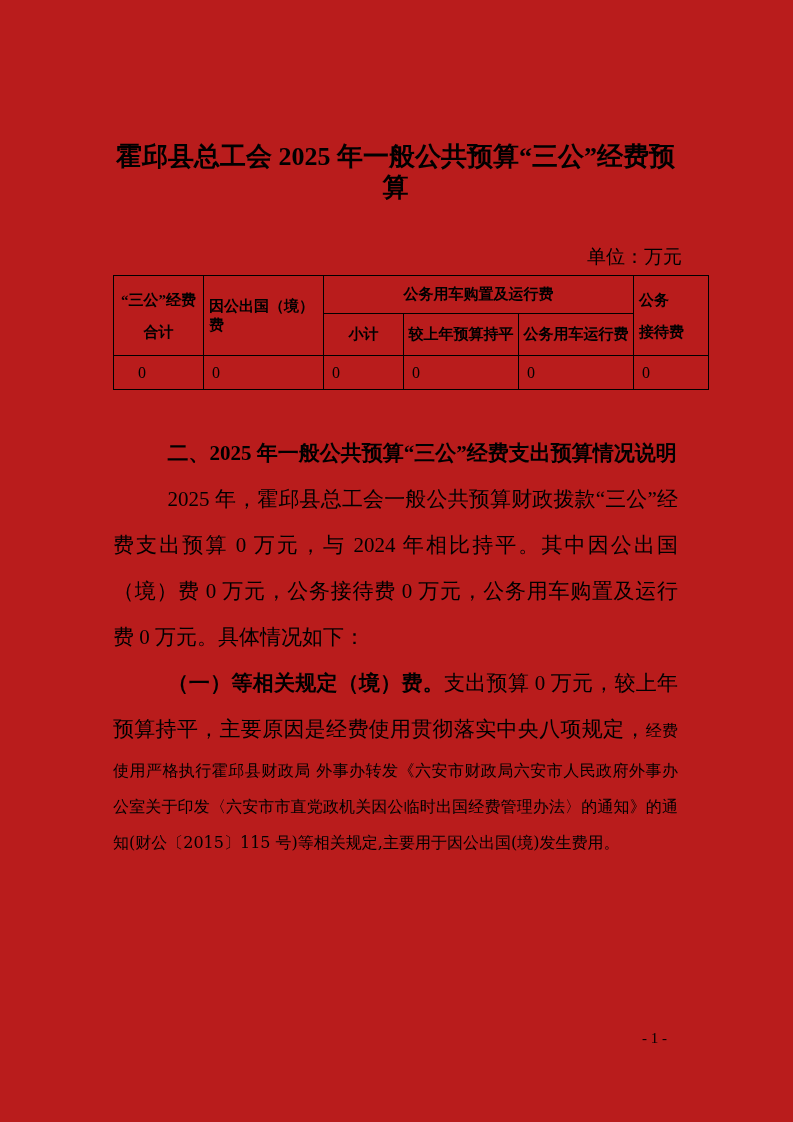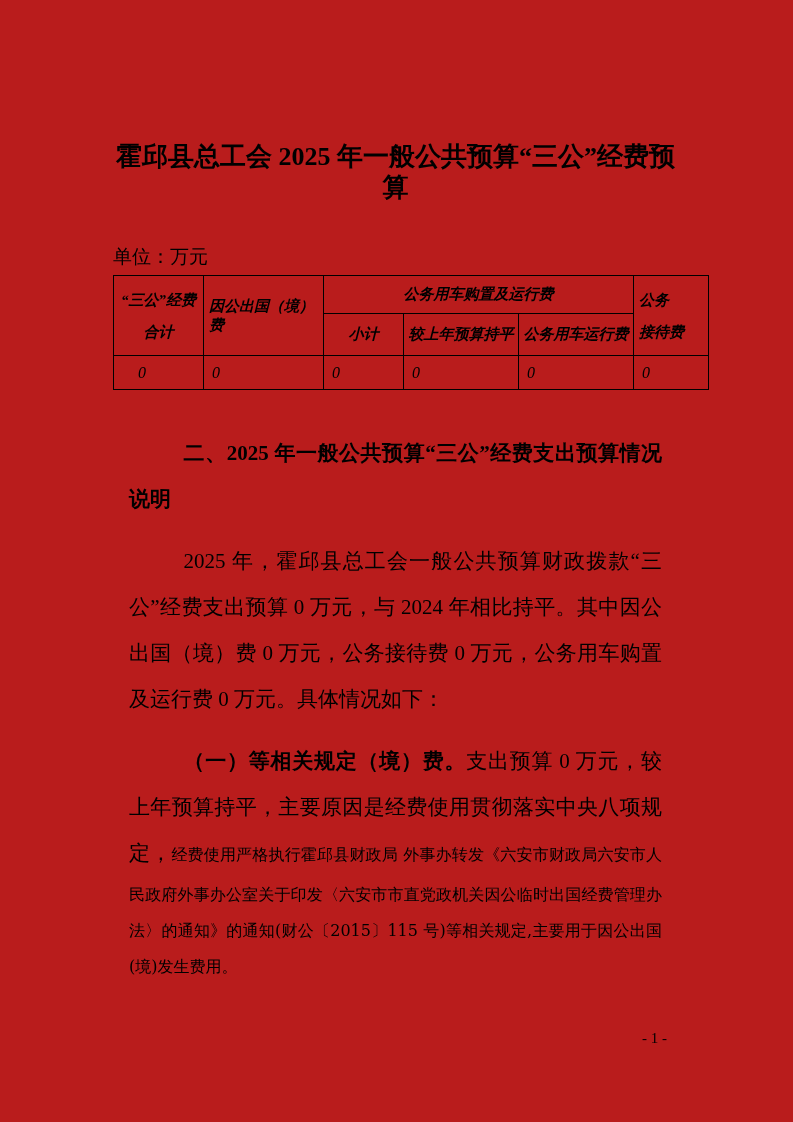--- a/index.html
+++ b/index.html
@@ -26,30 +26,30 @@
     width: 565px;
     margin: 118px 0 0 0;
     font-size: 22px;
     font-weight: bold;
     text-align: center;
     line-height: 1.2;
   }
   .unit-label {
     width: 595px;
     margin-top: 42px;
+    text-align: right;
     padding-right: 26px;
     font-size: 19px;
     line-height: 1.3;
   }
   table.budget-table {
     width: 595px;
     border-collapse: collapse;
     table-layout: fixed;
     margin-top: 5px;
-    font-style: italic;
   }
   .budget-table td {
     border: 1px solid #000;
     font-size: 15px;
     font-weight: bold;
     text-align: center;
     vertical-align: middle;
     padding: 0 2px;
     overflow: hidden;
   }
@@ -66,21 +66,21 @@
     vertical-align: middle;
   }
   .budget-table tr.data td.first { padding-left: 24px; }
   .body-text {
     width: 565px;
     margin-top: 40px;
     font-size: 21px;
     line-height: 46px;
     text-align: justify;
   }
-  .body-text p { margin: 16px; text-indent: 2.6em; }
+  .body-text p { margin: 0; text-indent: 2.6em; }
   .sec2-heading { font-weight: bold; }
   .lead-bold { font-weight: bold; }
   p.para-abroad { line-height: 34px; }
   p.para-abroad .normal-part { line-height: 46px; }
   p.para-abroad .citation {
     font-size: 16px;
     line-height: 34px;
     font-family: "DejaVu Serif", "Liberation Serif", serif;
   }
   .page-number {

